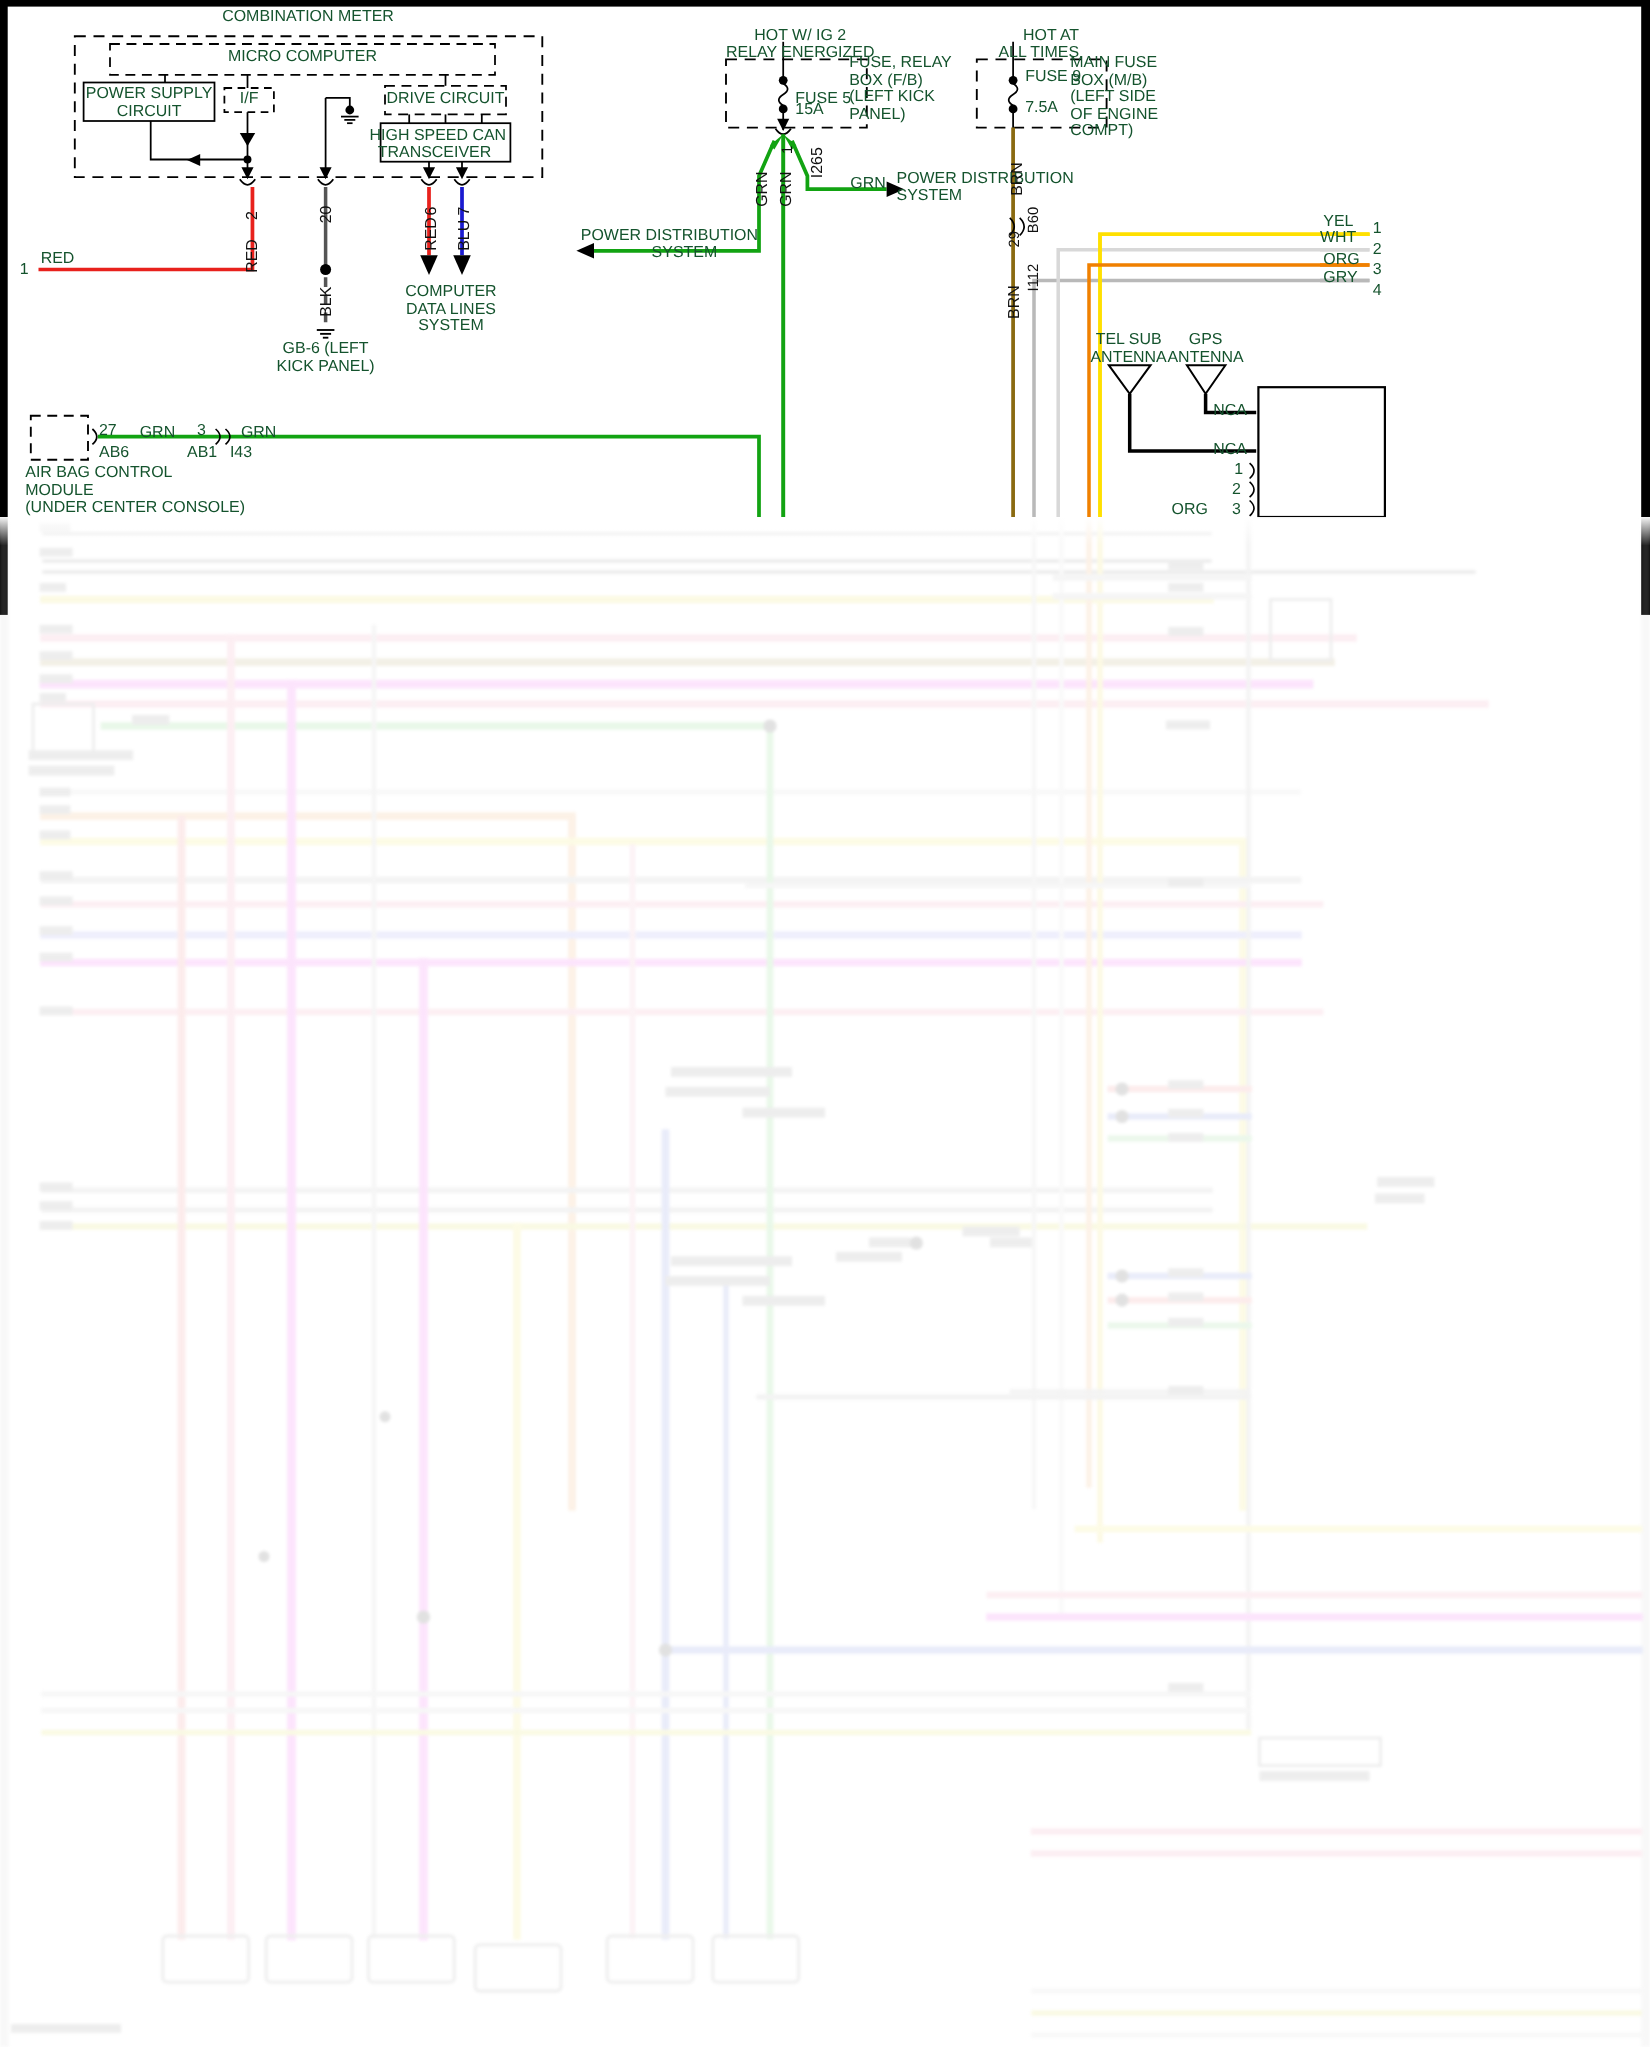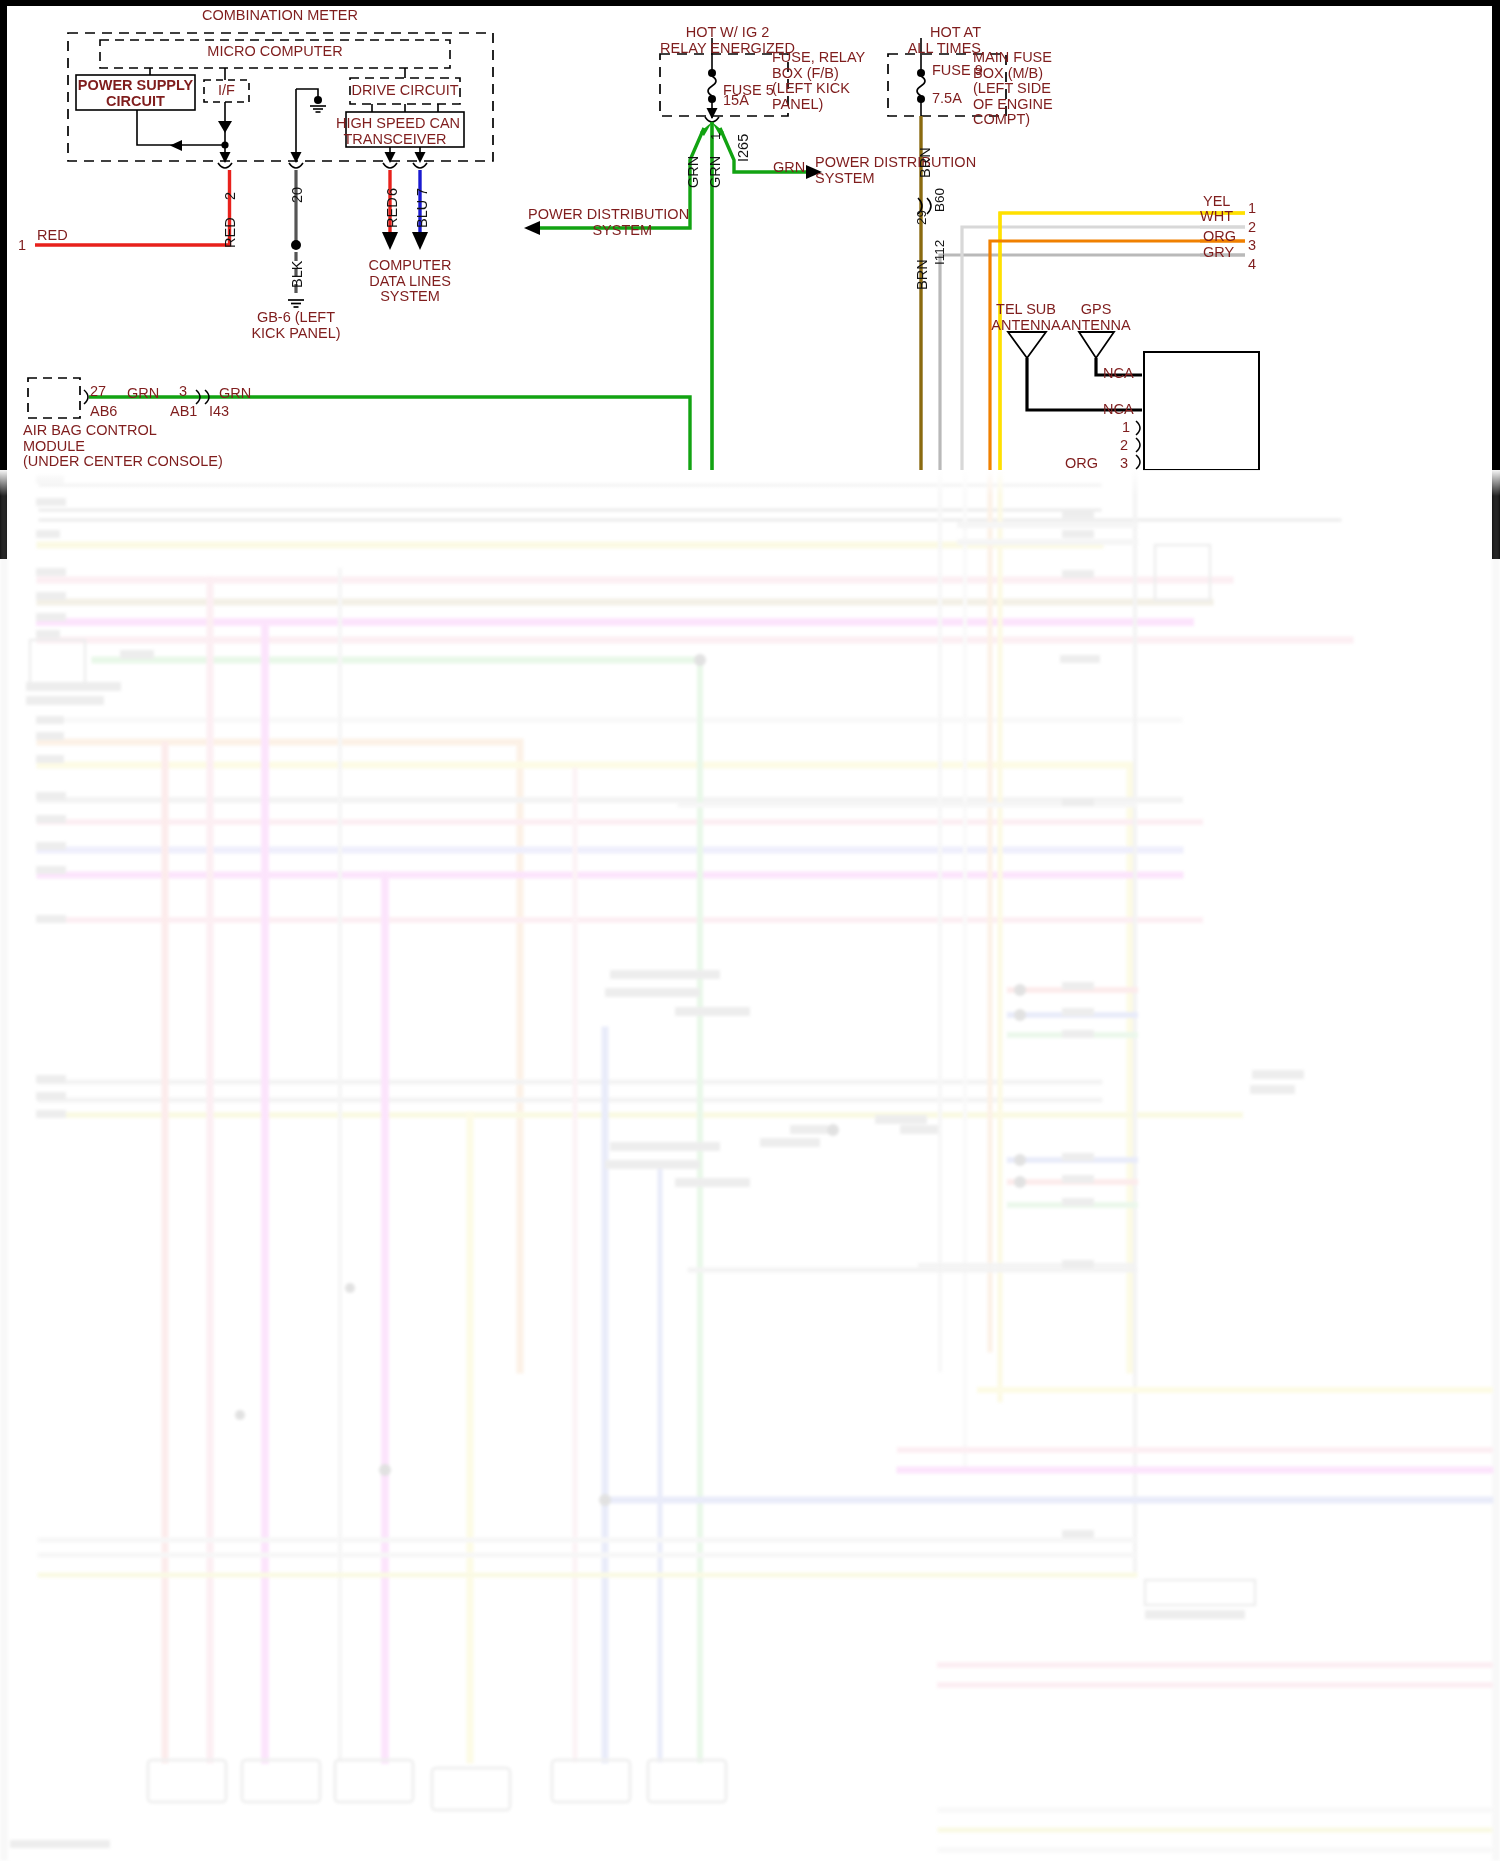--- a/index.html
+++ b/index.html
@@ -6,21 +6,21 @@
   body{font-family:"Liberation Sans",sans-serif;}
   #page{
     position:relative;width:1500px;height:1861px;background:#ffffff;
     overflow:hidden;
   }
   
   .frame-left{position:absolute;left:0;top:0;width:7px;height:559px;background:#000;}
   .frame-top{position:absolute;left:0;top:0;width:1500px;height:6px;background:#000;}
   .frame-right{position:absolute;right:0;top:0;width:8px;height:559px;background:#000;}
 
-  .lbl{position:absolute;font-size:14.5px;color:#7f1d1d;line-height:15.5px;white-space:pre;}
+  .lbl{position:absolute;font-size:14.5px;color:#14532d;line-height:15.5px;white-space:pre;}
   .lbl.c{text-align:center;}
   .lbl.r{text-align:right;}
   .vert{position:absolute;font-size:14.5px;color:#111;white-space:nowrap;
         transform-origin:0 0;transform:rotate(-90deg);}
   .vsm{font-size:13.5px;}
 
   svg{position:absolute;left:0;top:0;overflow:visible;}
 
   
   #faded{
@@ -167,21 +167,21 @@
 
     <rect x="1144" y="352" width="115" height="118" fill="none" stroke="#000" stroke-width="2"></rect>
 
     <path d="M1136 421 q8 7 0 14" fill="none" stroke="#000" stroke-width="1.5"></path>
     <path d="M1136 438 q8 7 0 14" fill="none" stroke="#000" stroke-width="1.5"></path>
     <path d="M1136 455 q8 7 0 14" fill="none" stroke="#000" stroke-width="1.5"></path>
   </svg>
 
   <div class="lbl c" style="left:180px;top:8px;width:200px;">COMBINATION METER</div>
   <div class="lbl c" style="left:175px;top:44px;width:200px;">MICRO COMPUTER</div>
-  <div class="lbl c" style="left:76px;top:78px;width:119px;font-weight:bold;">POWER SUPPLY
+  <div class="lbl c" style="left:76px;top:78px;width:119px;">POWER SUPPLY
 CIRCUIT</div>
   <div class="lbl c" style="left:204px;top:83px;width:45px;">I/F</div>
   <div class="lbl c" style="left:350px;top:83px;width:110px;">DRIVE CIRCUIT</div>
   <div class="lbl c" style="left:336px;top:116px;width:118px;">HIGH SPEED CAN
 TRANSCEIVER</div>
 
   <div class="vert" style="left:222px;top:200px;">2</div>
   <div class="vert" style="left:222px;top:248px;">RED</div>
   <div class="vert" style="left:289px;top:203px;">20</div>
   <div class="vert" style="left:289px;top:288px;">BLK</div>

